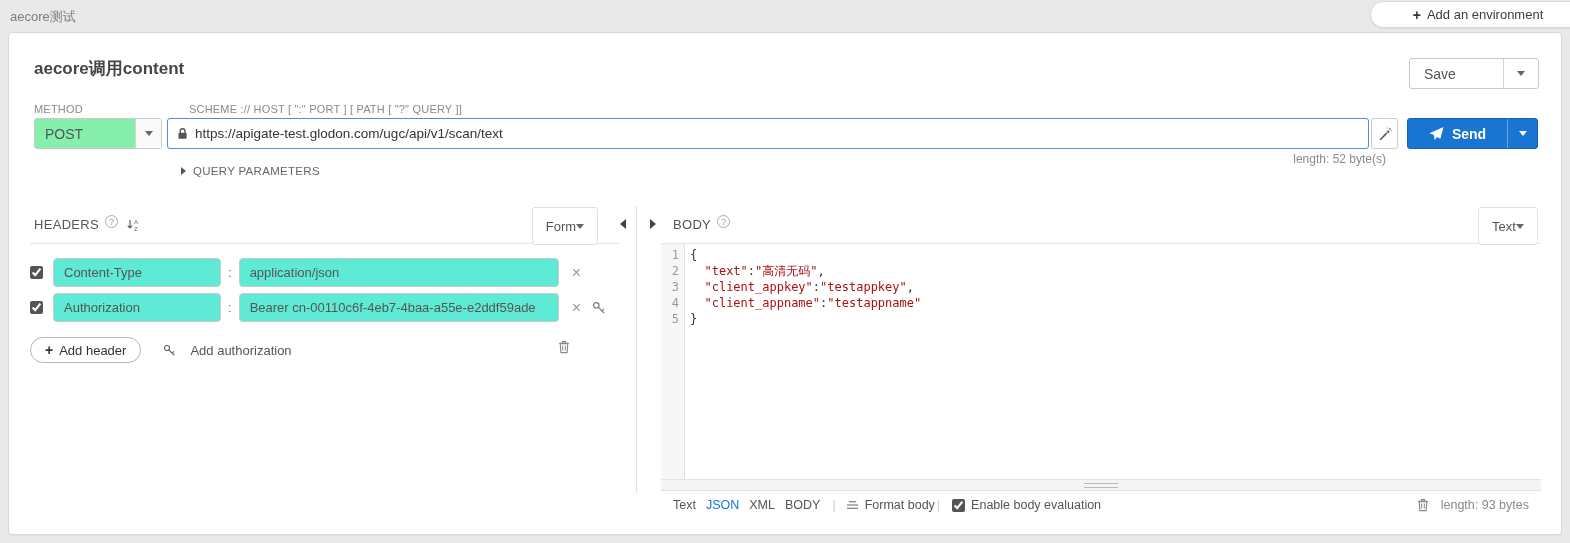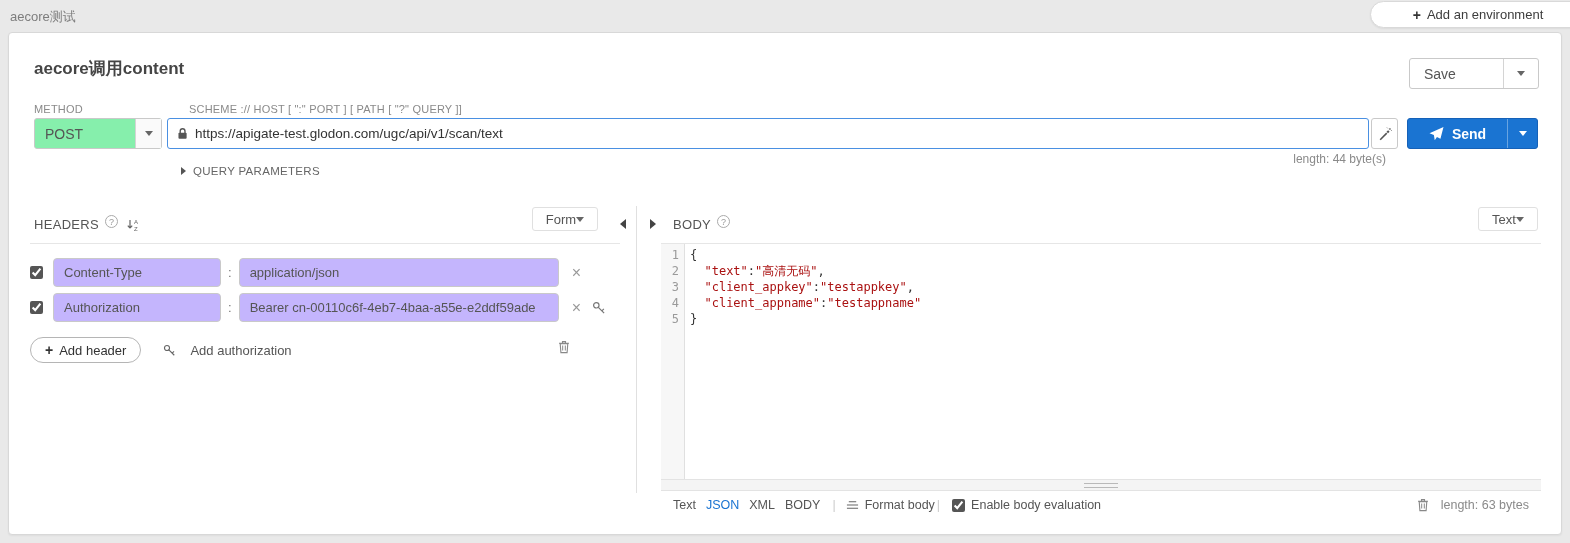--- a/index.html
+++ b/index.html
@@ -61,29 +61,29 @@
   .collapse-left  { position:absolute; left:611px; top:186px; width:0; height:0; border-top:5px solid transparent; border-bottom:5px solid transparent; border-right:6px solid #444; cursor:pointer; }
   .collapse-right { position:absolute; left:641px; top:186px; width:0; height:0; border-top:5px solid transparent; border-bottom:5px solid transparent; border-left:6px solid #444; cursor:pointer; }
 
   .panel-bar { position:relative; height:38px; border-bottom:1px solid #e6e6e6; display:flex; align-items:center; }
   .panel-title { font-size:13px; color:#555; letter-spacing:.3px; margin-left:4px; }
   .right-col .panel-title { margin-left:12px; }
   .help-icon { width:13px; height:13px; border:1px solid #aaa; border-radius:50%; color:#999; font-size:9px;
     display:inline-flex; align-items:center; justify-content:center; margin-left:6px; margin-top:-6px; }
   .sort-icon { margin-left:8px; display:inline-flex; align-items:center; }
 
-  .bar-dropdown { position:absolute; top:1px; height:24px; background:#fff; border:1px solid #e0e0e0; border-radius:3px;
+  .bar-dropdown { position:absolute; top:1px; height:38px; background:#fff; border:1px solid #e0e0e0; border-radius:3px;
     display:flex; align-items:center; justify-content:center; font-size:13px; color:#555; cursor:pointer; }
   .form-dd { right:22px; width:66px; }
   .text-dd { right:3px; width:60px; }
 
   .hdr-row { position:absolute; left:0; height:31px; display:flex; align-items:center; }
   .hdr-row input[type=checkbox], .footer input[type=checkbox] { width:13px; height:13px; accent-color:#555; cursor:pointer; }
   .hdr-input { height:29px; border:1px solid #c9c9c9; border-radius:4px; padding:0 10px; font-size:13px; color:#555;
-    font-family:"Liberation Sans", sans-serif; outline:none; background:#c4b5fd; }
+    font-family:"Liberation Sans", sans-serif; outline:none; background:#5eead4; }
   .hdr-name { width:168px; margin-left:10px; }
   .hdr-colon { margin:0 7px; color:#777; font-size:13px; }
   .hdr-value { width:320px; white-space:nowrap; overflow:hidden; text-overflow:clip; }
   .remove-x { margin-left:13px; color:#999; font-size:16px; line-height:1; cursor:pointer; }
   .row-key-icon { margin-left:11px; cursor:pointer; display:inline-flex; }
 
   .add-row { position:absolute; left:0; top:131px; display:flex; align-items:center; }
   .add-header-btn { height:26px; border:1px solid #b5b5b5; border-radius:13px; background:#fff; padding:0 14px;
     display:flex; align-items:center; gap:6px; font-size:13px; color:#333; cursor:pointer; }
   .add-auth { margin-left:22px; display:flex; align-items:center; gap:14px; font-size:13px; color:#555; cursor:pointer; }
@@ -165,21 +165,21 @@
       <svg width="15" height="14" viewBox="0 0 16 16">
         <path d="M16 0 L0 7 l5 2 1 6 2.5-3.5 4 2 z" fill="#fff"></path>
       </svg>
       <span>Send</span>
     </div>
     <div class="split-caret send-caret">
       <span class="caret-down"></span>
     </div>
   </div>
 
-  <div class="url-length">length: 44 byte(s)</div>
+  <div class="url-length">length: 52 byte(s)</div>
 
   <div class="query-params">
     <span class="tri-right-sm"></span>
     <span class="query-params-label">QUERY PARAMETERS</span>
   </div>
 
   <div class="left-col">
     <div class="panel-bar">
       <span class="panel-title">HEADERS</span>
       <span class="help-icon">?</span>
@@ -287,17 +287,17 @@
         <label>Enable body evaluation</label>
       </span>
       <span class="foot-spacer"></span>
       <span class="foot-trash">
         <svg width="12" height="14" viewBox="0 0 12 14">
           <path d="M1 3.2 h10 M4.5 3 V1.6 h3 V3" stroke="#888" stroke-width="1.1" fill="none"></path>
           <path d="M2.2 3.6 l.7 9 h6.2 l.7-9 z" stroke="#888" stroke-width="1.1" fill="none"></path>
           <path d="M4.7 5.5 v5 M7.3 5.5 v5" stroke="#888" stroke-width="1" fill="none"></path>
         </svg>
       </span>
-      <span class="body-length">length: 63 bytes</span>
+      <span class="body-length">length: 93 bytes</span>
     </div>
   </div>
 
 </div>
 
 </body></html>

